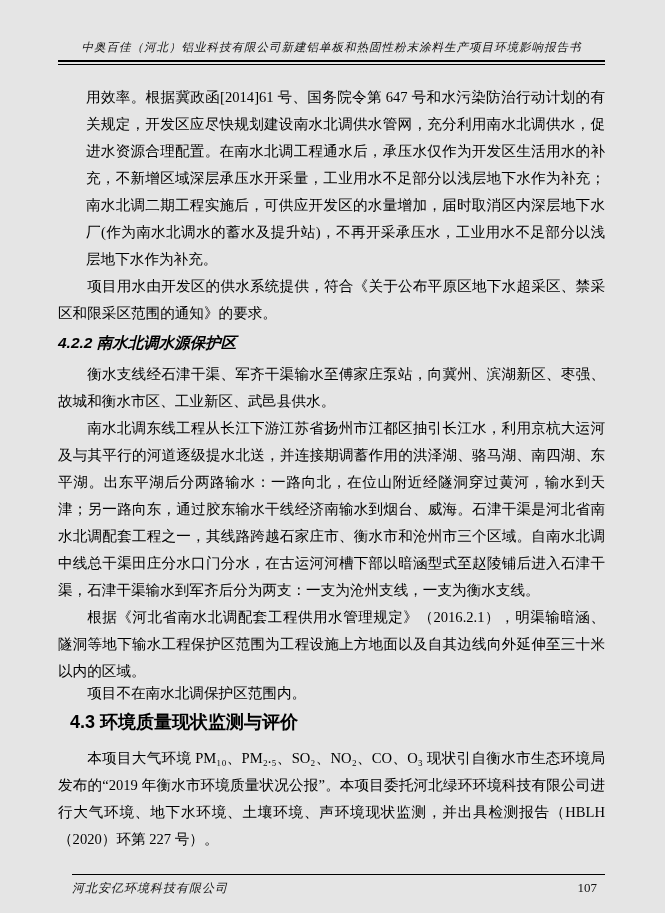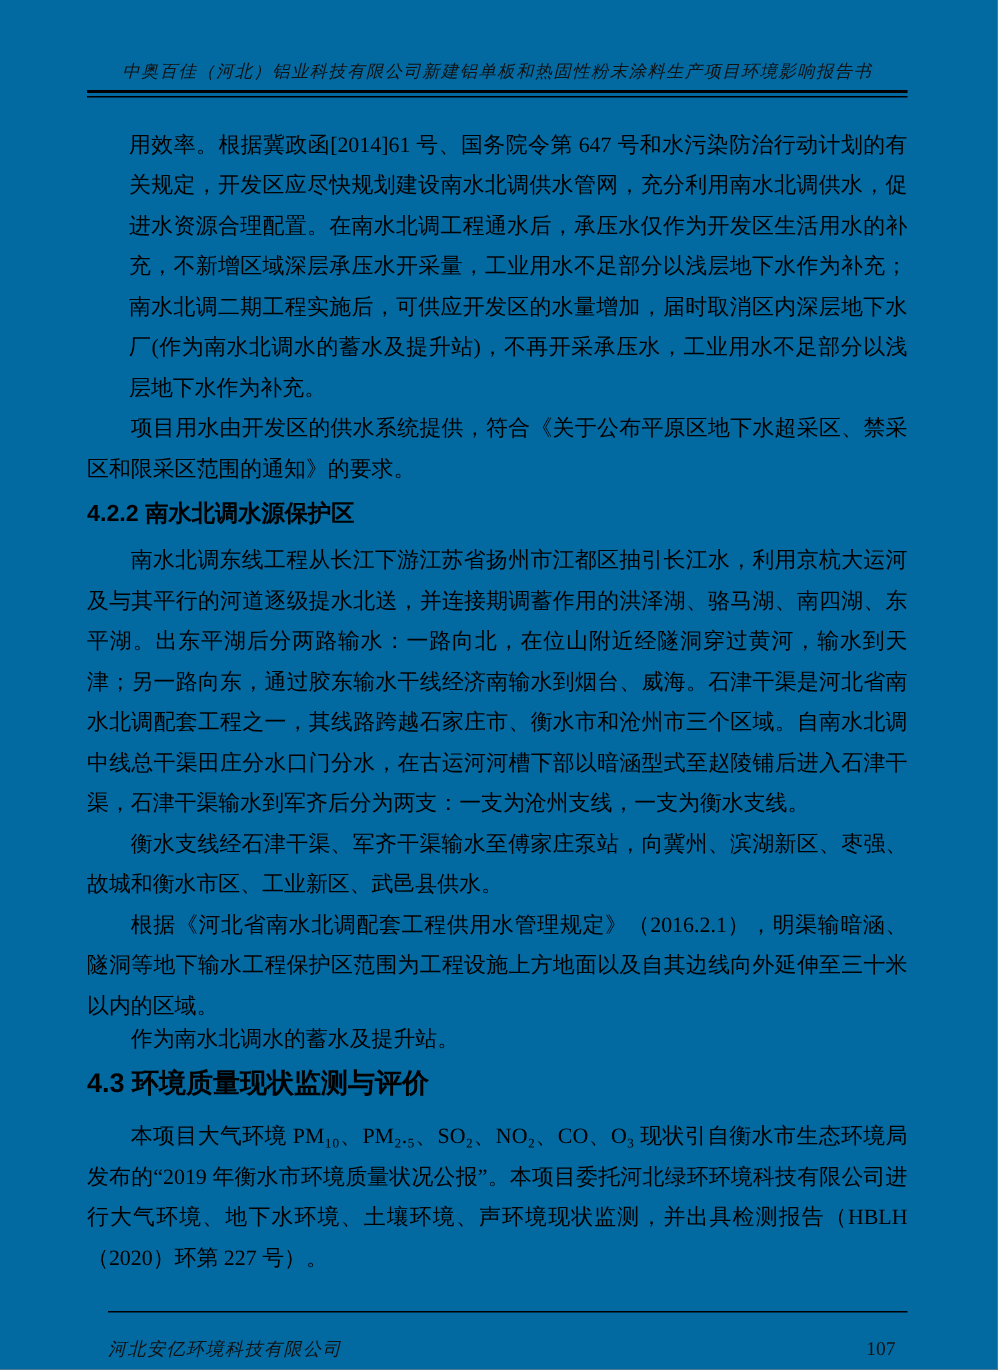--- a/index.html
+++ b/index.html
@@ -1,20 +1,20 @@
 <!DOCTYPE html>
 <html><head>
 <meta charset="utf-8">
 <style>
   html,body{margin:0;padding:0;background:#888;}
   .page{
     position:relative;
     width:665px;height:913px;
     margin:0 auto;
-    background:#0369a1;
+    background:#e5e5e5;
     color:#000;
     font-family:"Liberation Serif","DejaVu Serif",serif;
     overflow:hidden;
     box-sizing:border-box;
   }
   
   .header{position:absolute;top:40px;left:58px;right:60px;}
   .header-title{
     text-align:center;
     font-size:11.5px;
@@ -41,38 +41,39 @@
   .para.no-indent{text-indent:0;margin-left:28px;}
   .para.tight{line-height:20px;margin-top:-2px;}
   .heading-3{
     margin:4px 0 6px 0;
     font-size:15.5px;
     font-weight:bold;
     font-family:"Liberation Sans","DejaVu Sans",sans-serif;
     line-height:24px;
     text-align:left;
     text-indent:0;
+    font-style:italic;
   }
   .heading-2{
-    margin:6px 0 10px 0;
+    margin:6px 0 10px 12px;
     font-size:18px;
     font-weight:bold;
     font-family:"Liberation Sans","DejaVu Sans",sans-serif;
     line-height:26px;
     text-align:left;
     text-indent:0;
   }
   
   .footer{position:absolute;left:58px;right:60px;top:874px;}
   .footer-rule{border-top:1.2px solid #000;margin-left:14px;}
   .footer-row{
     display:flex;
     justify-content:space-between;
     align-items:flex-start;
-    margin-top:16px;
+    margin-top:5px;
     gap:17px;
   }
   .footer-company{
     font-size:12px;
     font-style:italic;
     letter-spacing:1px;
     color:#111;
     padding-left:14px;
   }
   .footer-page-number{
@@ -89,24 +90,24 @@
 
   <div class="header">
     <div class="header-title">中奥百佳（河北）铝业科技有限公司新建铝单板和热固性粉末涂料生产项目环境影响报告书</div>
     <div class="header-rule"></div>
   </div>
 
   <div class="body">
     <p class="para no-indent">用效率。根据冀政函[2014]61 号、国务院令第 647 号和水污染防治行动计划的有关规定，开发区应尽快规划建设南水北调供水管网，充分利用南水北调供水，促进水资源合理配置。在南水北调工程通水后，承压水仅作为开发区生活用水的补充，不新增区域深层承压水开采量，工业用水不足部分以浅层地下水作为补充；南水北调二期工程实施后，可供应开发区的水量增加，届时取消区内深层地下水厂(作为南水北调水的蓄水及提升站)，不再开采承压水，工业用水不足部分以浅层地下水作为补充。</p>
     <p class="para">项目用水由开发区的供水系统提供，符合《关于公布平原区地下水超采区、禁采区和限采区范围的通知》的要求。</p>
     <h3 class="heading-3">4.2.2 南水北调水源保护区</h3>
+    <p class="para">衡水支线经石津干渠、军齐干渠输水至傅家庄泵站，向冀州、滨湖新区、枣强、故城和衡水市区、工业新区、武邑县供水。</p>
     <p class="para">南水北调东线工程从长江下游江苏省扬州市江都区抽引长江水，利用京杭大运河及与其平行的河道逐级提水北送，并连接期调蓄作用的洪泽湖、骆马湖、南四湖、东平湖。出东平湖后分两路输水：一路向北，在位山附近经隧洞穿过黄河，输水到天津；另一路向东，通过胶东输水干线经济南输水到烟台、威海。石津干渠是河北省南水北调配套工程之一，其线路跨越石家庄市、衡水市和沧州市三个区域。自南水北调中线总干渠田庄分水口门分水，在古运河河槽下部以暗涵型式至赵陵铺后进入石津干渠，石津干渠输水到军齐后分为两支：一支为沧州支线，一支为衡水支线。</p>
-    <p class="para">衡水支线经石津干渠、军齐干渠输水至傅家庄泵站，向冀州、滨湖新区、枣强、故城和衡水市区、工业新区、武邑县供水。</p>
     <p class="para">根据《河北省南水北调配套工程供用水管理规定》（2016.2.1），明渠输暗涵、隧洞等地下输水工程保护区范围为工程设施上方地面以及自其边线向外延伸至三十米以内的区域。</p>
-    <p class="para tight">作为南水北调水的蓄水及提升站。</p>
+    <p class="para tight">项目不在南水北调保护区范围内。</p>
     <h2 class="heading-2">4.3 环境质量现状监测与评价</h2>
     <p class="para">本项目大气环境 PM₁₀、PM₂.₅、SO₂、NO₂、CO、O₃ 现状引自衡水市生态环境局发布的“2019 年衡水市环境质量状况公报”。本项目委托河北绿环环境科技有限公司进行大气环境、地下水环境、土壤环境、声环境现状监测，并出具检测报告（HBLH（2020）环第 227 号）。</p>
   </div>
 
   <div class="footer">
     <div class="footer-rule"></div>
     <div class="footer-row">
       <span class="footer-company">河北安亿环境科技有限公司</span>
       <span class="footer-page-number">107</span>
     </div>

